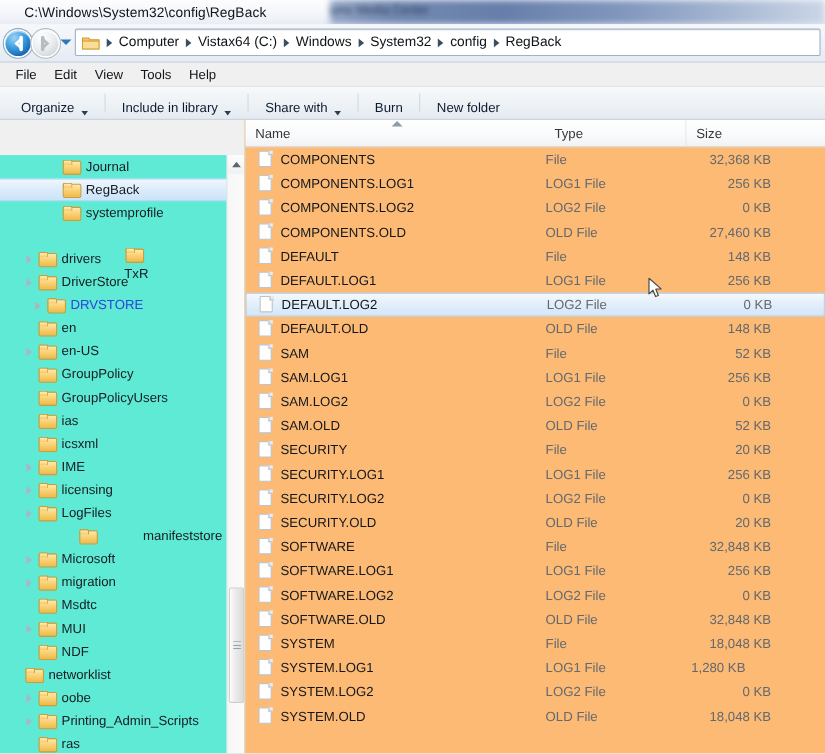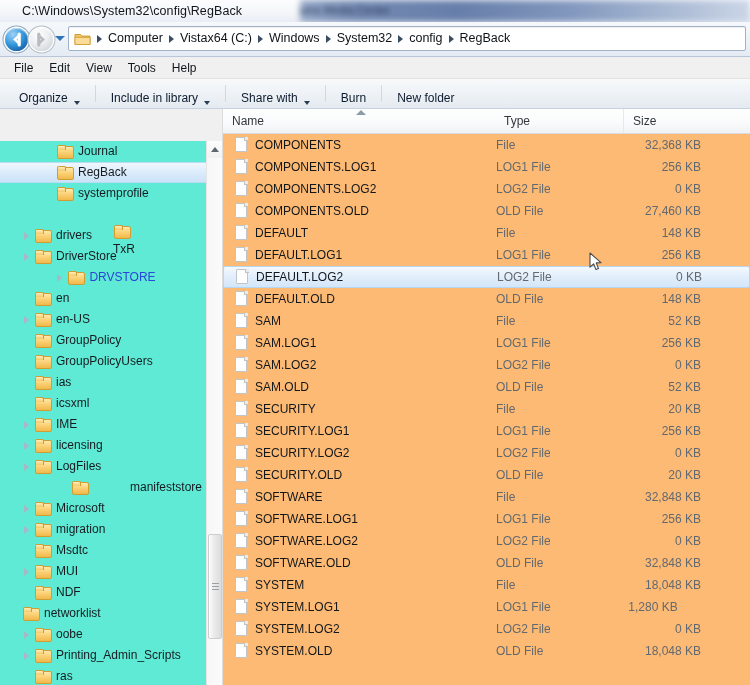--- a/index.html
+++ b/index.html
@@ -329,21 +329,21 @@
         <div class="tree-row" style="padding-left: 20px;">
           <span class="expander has"></span>
           <span class="folder-ico"></span>
           <span class="tree-label">drivers</span>
         </div>
         <div class="tree-row" style="padding-left: 20px;">
           <span class="expander has"></span>
           <span class="folder-ico"></span>
           <span class="tree-label">DriverStore</span>
         </div>
-        <div class="tree-row" style="padding-left: 3px; justify-content: center;">
+        <div class="tree-row" style="padding-left: 28px;">
           <span class="expander has"></span>
           <span class="folder-ico"></span>
           <span class="tree-label compressed">DRVSTORE</span>
         </div>
         <div class="tree-row" style="padding-left: 20px;">
           <span class="expander"></span>
           <span class="folder-ico"></span>
           <span class="tree-label">en</span>
         </div>
         <div class="tree-row" style="padding-left: 20px;">

